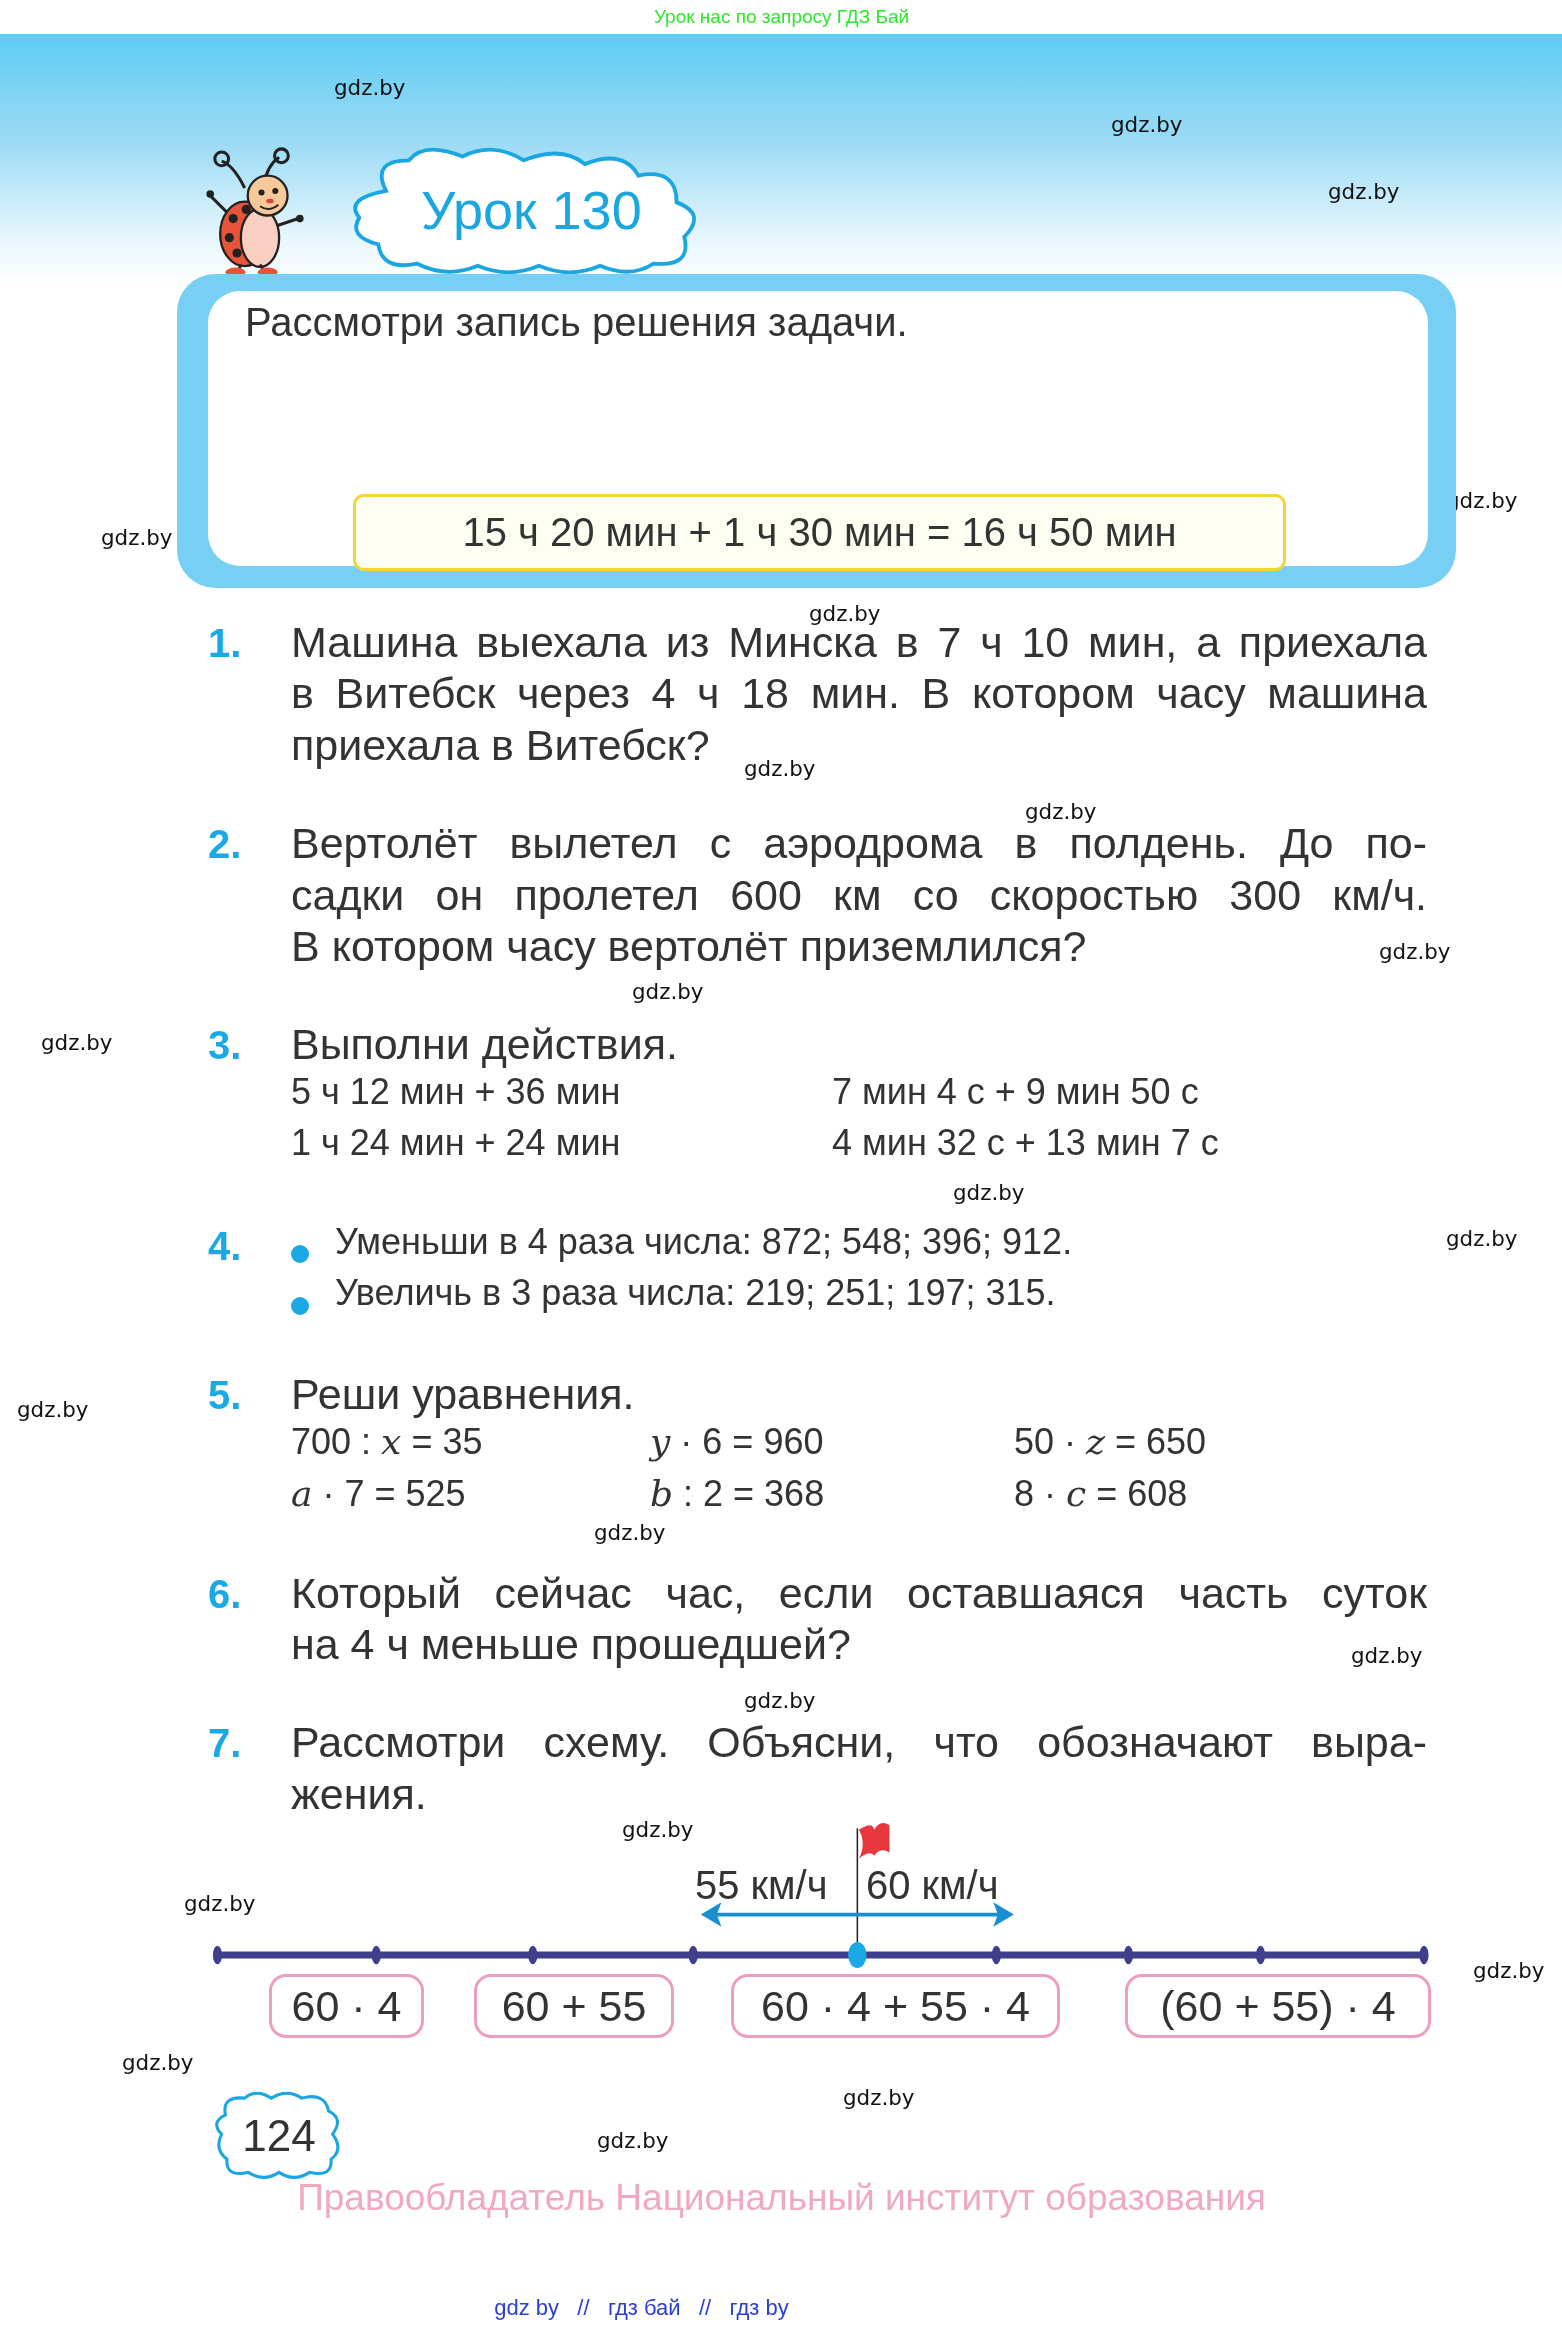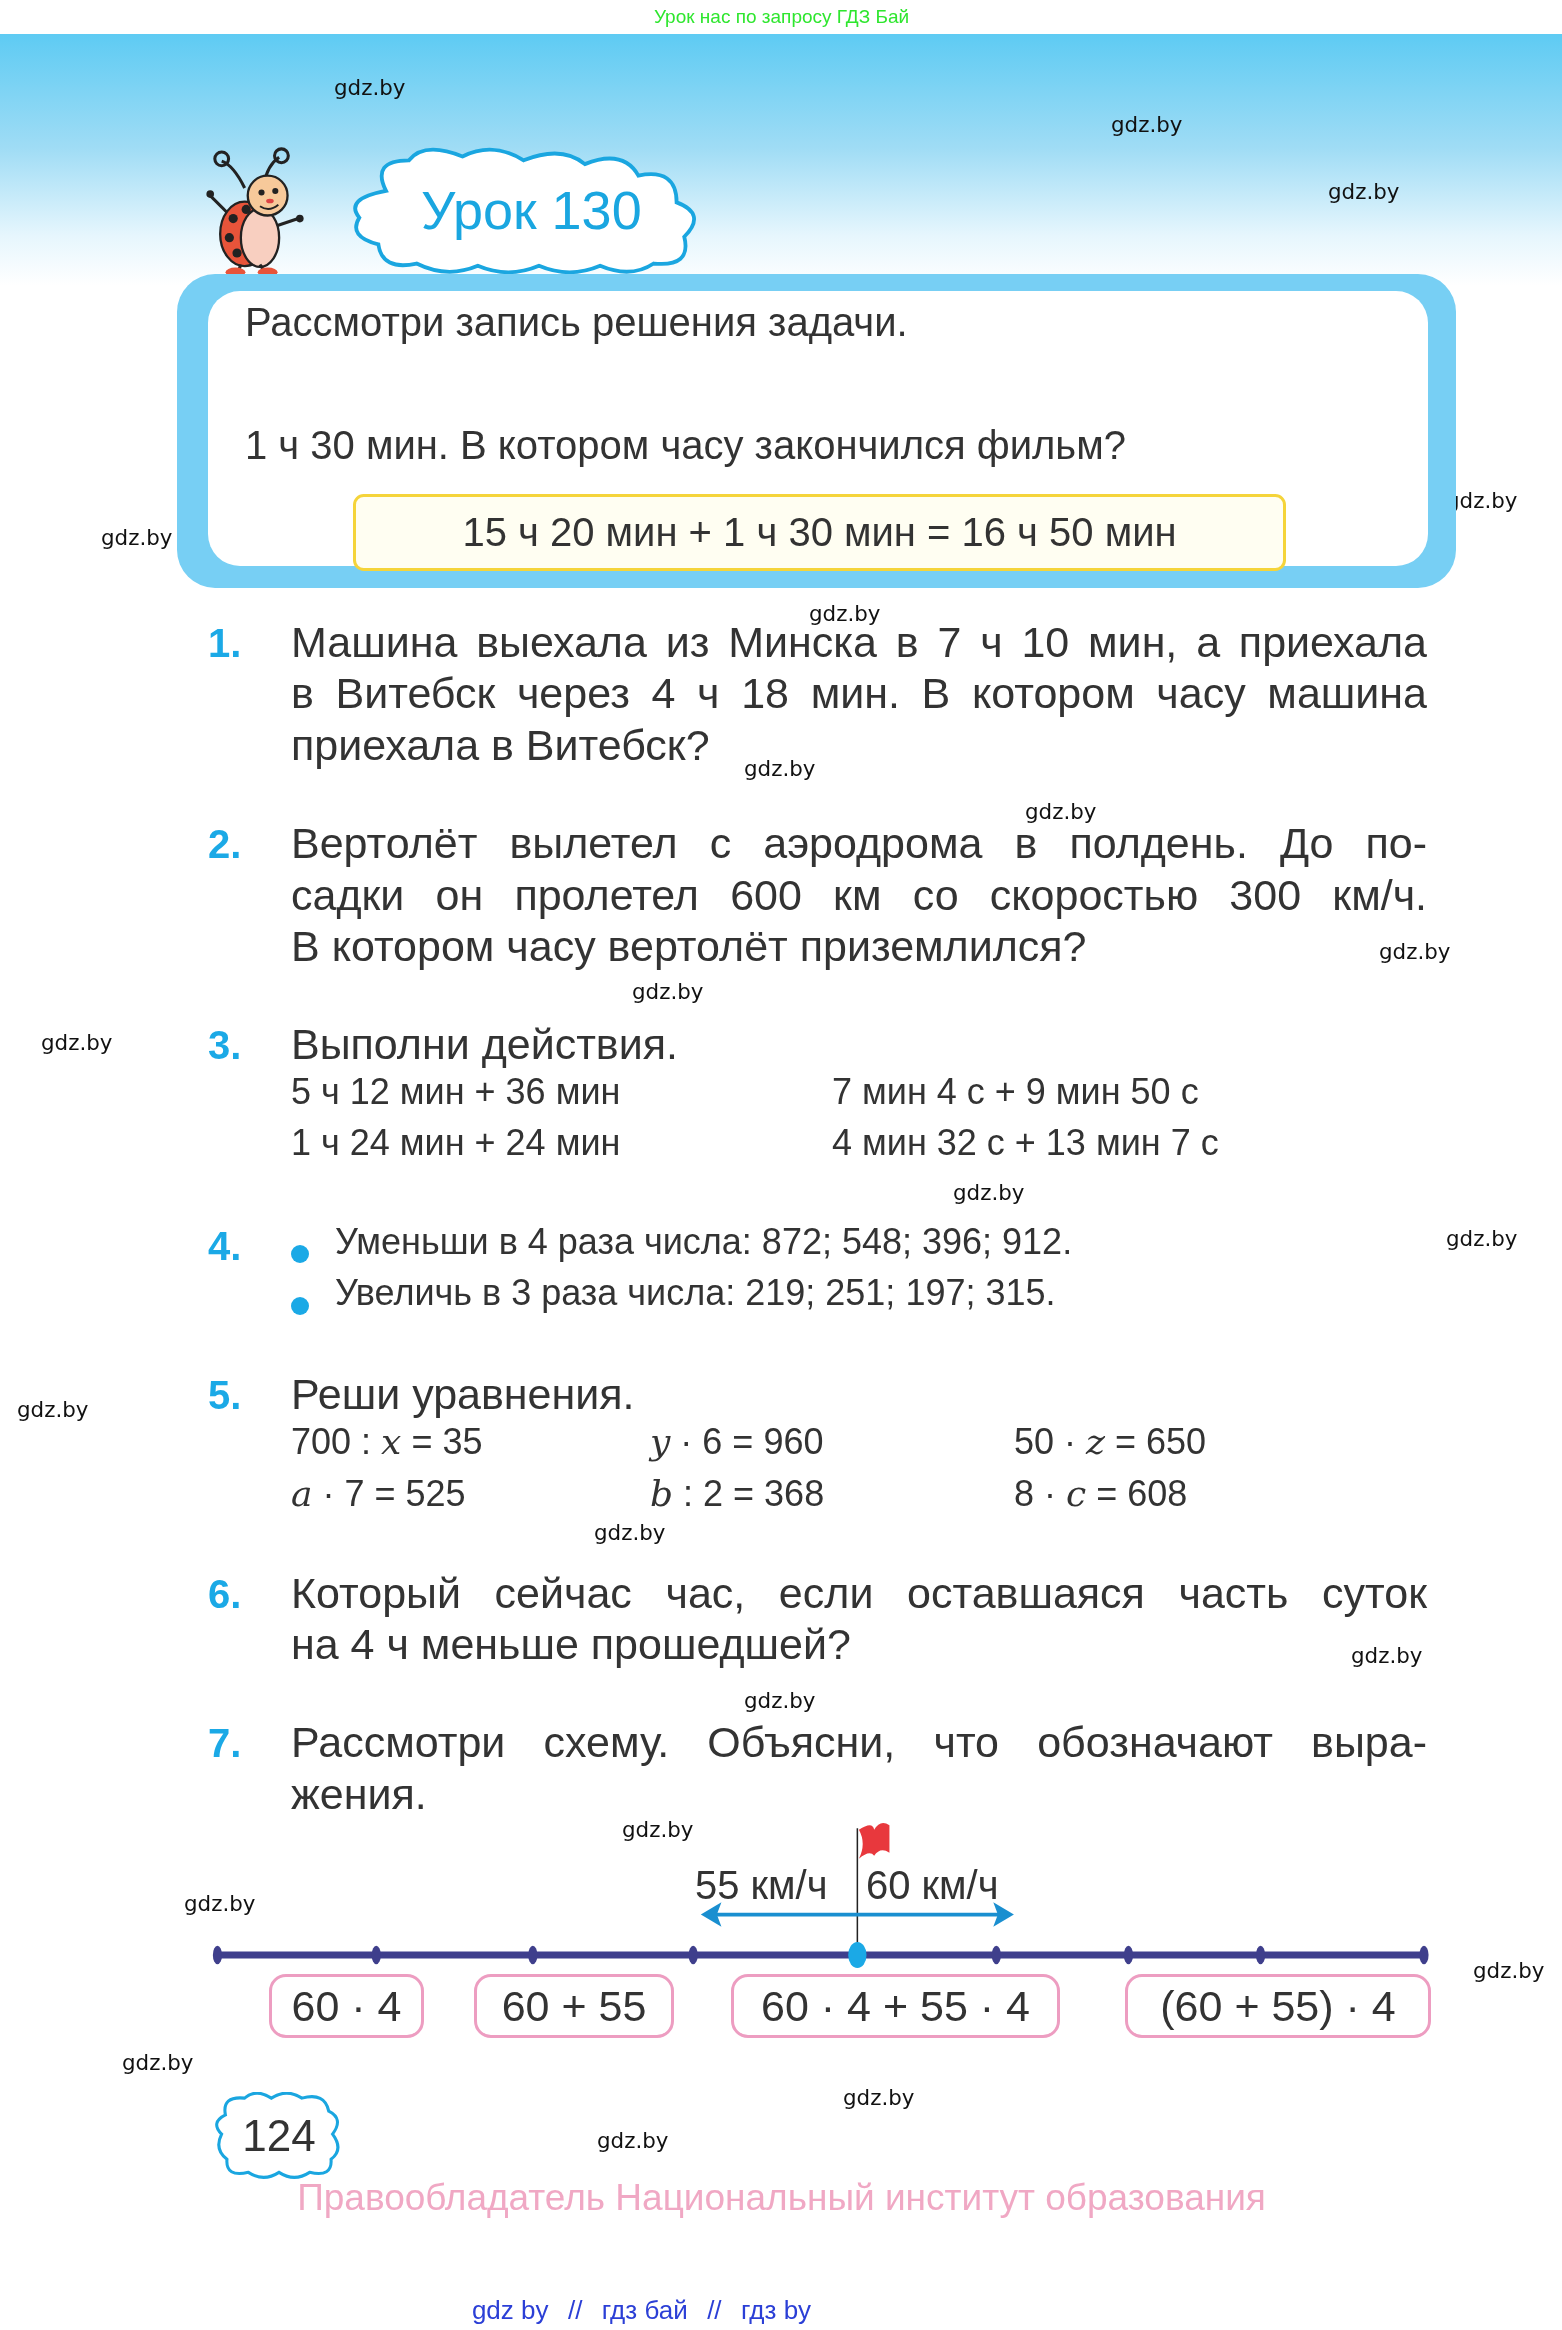--- a/index.html
+++ b/index.html
@@ -72,21 +72,21 @@
     position: absolute; left: 0; top: 0; width: 100%; height: 100%;
     display: flex; align-items: center; justify-content: center;
     font-size: 44px; color: #333333;
   }
   .copyright {
     position: absolute; left: 0; top: 2177px; width: 1563px; text-align: center;
     font-size: 37px; color: #f0a8c4;
   }
   .footer-links {
     position: absolute; left: 0; top: 2295px; width: 1283px; text-align: center;
-    font-size: 26px; color: #2b3fd6;
+    font-size: 22px; color: #2b3fd6;
   }
   .footer-links span { margin: 0 6.1px; }
 </style>
 </head>
 <body>
 
 <div class="top-banner">Урок нас по запросу ГДЗ Бай</div>
 
 <div class="sky"></div>
 
@@ -144,21 +144,20 @@
 <div class="wm" style="left:622px;top:1817px;">gdz.by</div>
 <div class="wm" style="left:184px;top:1891px;">gdz.by</div>
 <div class="wm" style="left:1473px;top:1958px;">gdz.by</div>
 <div class="wm" style="left:122px;top:2050px;">gdz.by</div>
 <div class="wm" style="left:843px;top:2085px;">gdz.by</div>
 <div class="wm" style="left:597px;top:2128px;">gdz.by</div>
 
 <div class="intro-box">
   <div class="intro-inner">
     <div class="intro-line" style="top:9.2px;">Рассмотри запись решения задачи.</div>
-    <div class="intro-line" style="top:132px;">1 ч 30 мин. В котором часу закончился фильм?</div>
     <div class="formula-box">15 ч 20 мин + 1 ч 30 мин = 16 ч 50 мин</div>
   </div>
 </div>
 
 <div class="task-num" style="top:621px;">1.</div>
 <div class="task-line justify" style="top:618px;">Машина выехала из Минска в 7 ч 10 мин, а приехала</div>
 <div class="task-line justify" style="top:669px;">в Витебск через 4 ч 18 мин. В котором часу машина</div>
 <div class="task-line" style="top:721px;">приехала в Витебск?</div>
 
 <div class="task-num" style="top:822px;">2.</div>

